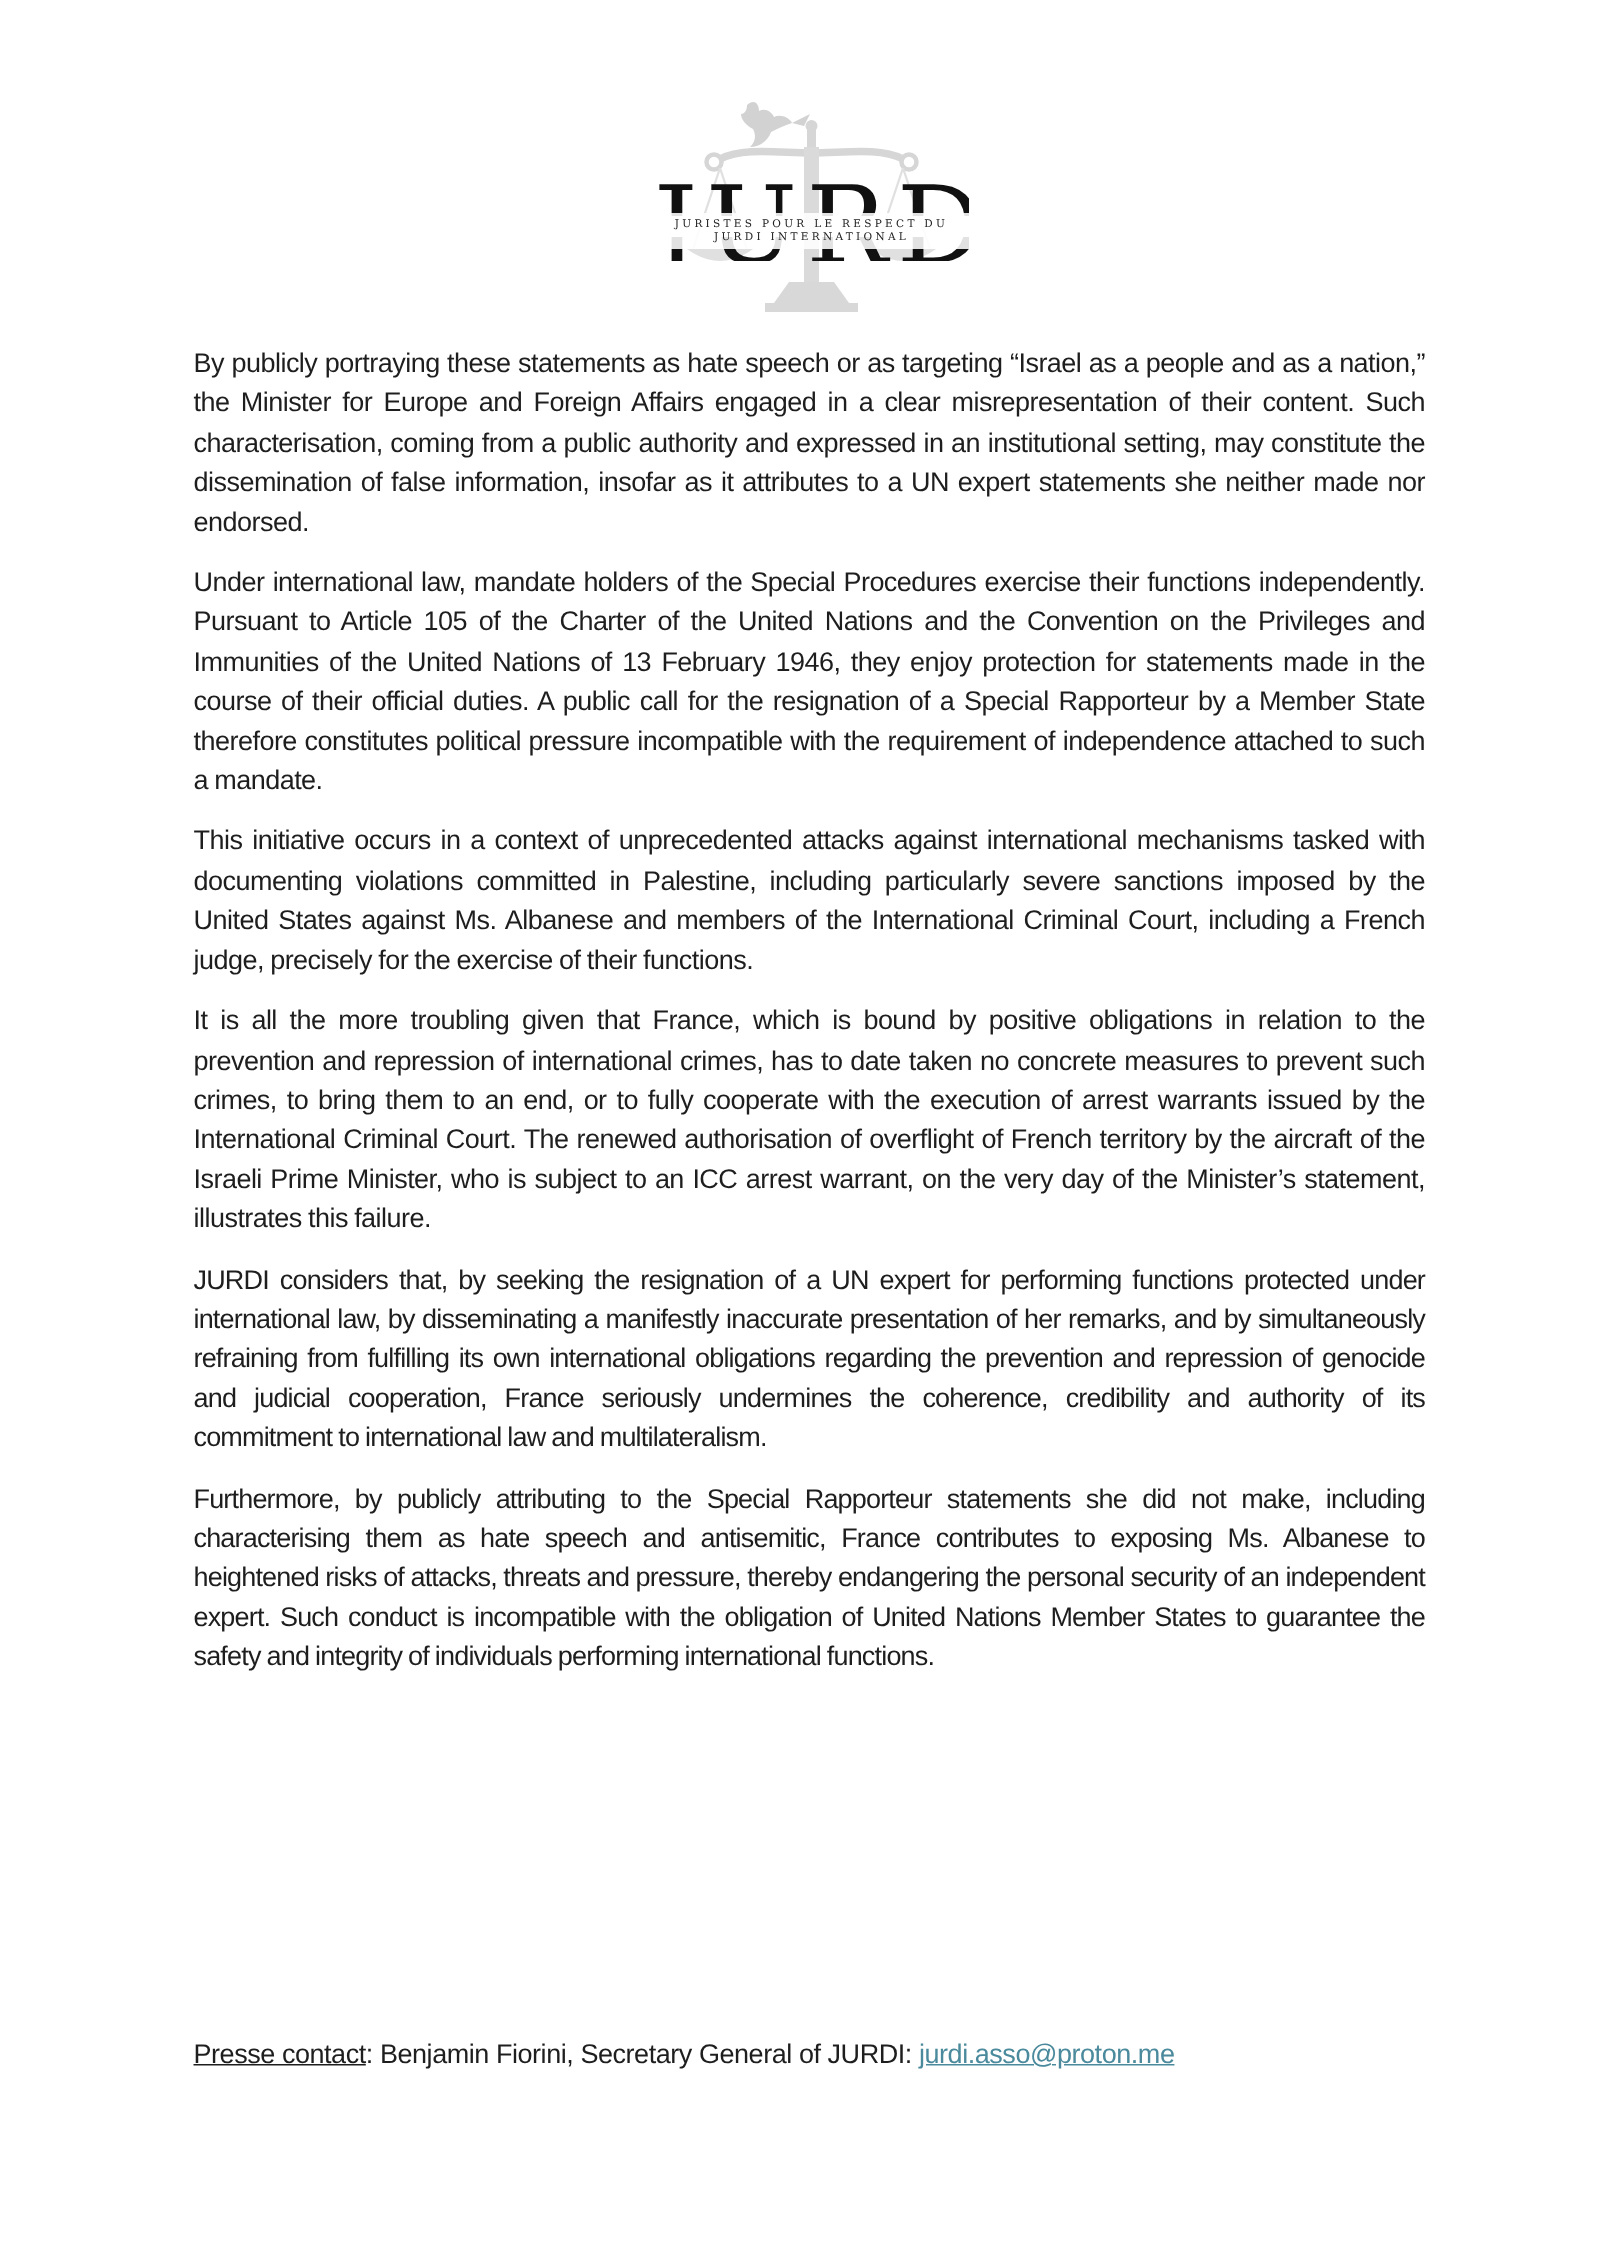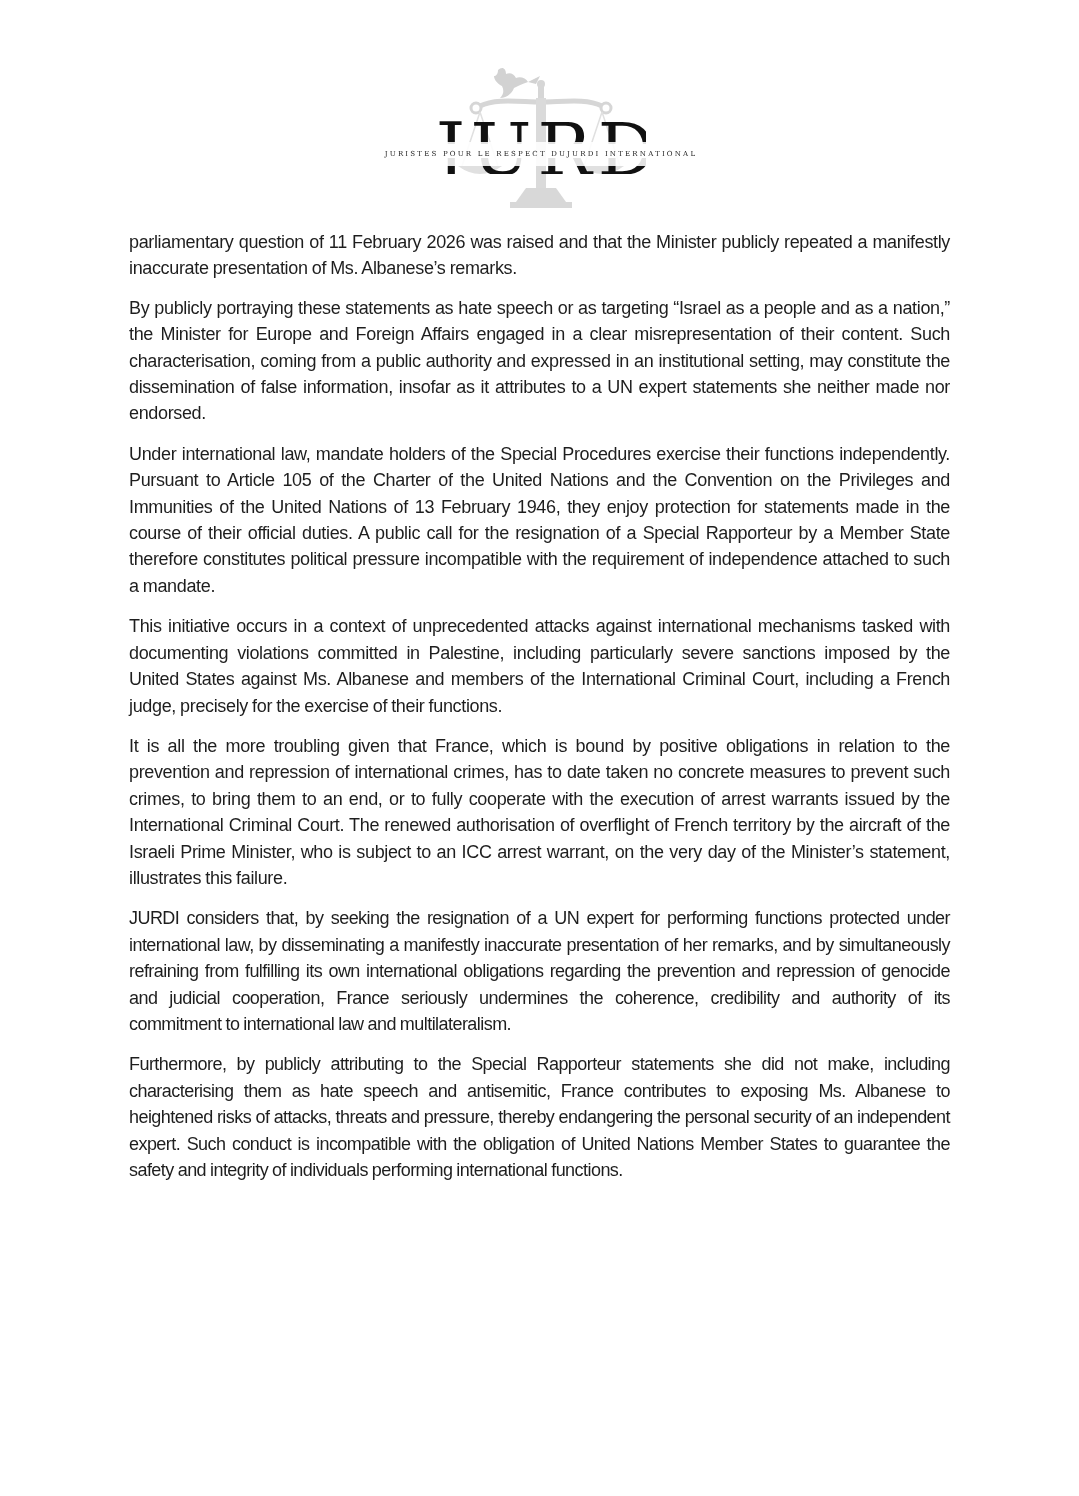--- a/index.html
+++ b/index.html
@@ -56,21 +56,21 @@
       clip-path: inset(44px 0 0 0);
     }
     .logo .band {
       position: absolute;
       left: 0;
       top: 80px;
       width: 210px;
       height: 24px;
       background: rgba(255,255,255,0.88);
       display: flex;
-      flex-direction: row;
+      flex-direction: column;
       align-items: center;
       justify-content: center;
       font-family: "DejaVu Serif", "Liberation Serif", serif;
       font-size: 7px;
       letter-spacing: 2.2px;
       color: #222;
       line-height: 9px;
       white-space: nowrap;
     }
 
@@ -146,23 +146,25 @@
     </svg>
     <div class="word top">JURDI</div>
     <div class="word bottom">JURDI</div>
     <div class="band">
       <span>JURISTES POUR LE RESPECT DU</span>
       <span>JURDI INTERNATIONAL</span>
     </div>
   </div>
 
   <div class="content">
-    <p class="p1">parliamentary question of 11 February 2026 was raised and that the Minister publicly repeated a manifestly inaccurate presentation of Ms. Albanese’s remarks.</p>
     <p>By publicly portraying these statements as hate speech or as targeting “Israel as a people and as a nation,” the Minister for Europe and Foreign Affairs engaged in a clear misrepresentation of their content. Such characterisation, coming from a public authority and expressed in an institutional setting, may constitute the dissemination of false information, insofar as it attributes to a UN expert statements she neither made nor endorsed.</p>
     <p>Under international law, mandate holders of the Special Procedures exercise their functions independently. Pursuant to Article 105 of the Charter of the United Nations and the Convention on the Privileges and Immunities of the United Nations of 13 February 1946, they enjoy protection for statements made in the course of their official duties. A public call for the resignation of a Special Rapporteur by a Member State therefore constitutes political pressure incompatible with the requirement of independence attached to such a mandate.</p>
     <p>This initiative occurs in a context of unprecedented attacks against international mechanisms tasked with documenting violations committed in Palestine, including particularly severe sanctions imposed by the United States against Ms. Albanese and members of the International Criminal Court, including a French judge, precisely for the exercise of their functions.</p>
     <p>It is all the more troubling given that France, which is bound by positive obligations in relation to the prevention and repression of international crimes, has to date taken no concrete measures to prevent such crimes, to bring them to an end, or to fully cooperate with the execution of arrest warrants issued by the International Criminal Court. The renewed authorisation of overflight of French territory by the aircraft of the Israeli Prime Minister, who is subject to an ICC arrest warrant, on the very day of the Minister’s statement, illustrates this failure.</p>
     <p class="bold">JURDI considers that, by seeking the resignation of a UN expert for performing functions protected under international law, by disseminating a manifestly inaccurate presentation of her remarks, and by simultaneously refraining from fulfilling its own international obligations regarding the prevention and repression of genocide and judicial cooperation, France seriously undermines the coherence, credibility and authority of its commitment to international law and multilateralism.</p>
     <p class="bold">Furthermore, by publicly attributing to the Special Rapporteur statements she did not make, including characterising them as hate speech and antisemitic, France contributes to exposing Ms. Albanese to heightened risks of attacks, threats and pressure, thereby endangering the personal security of an independent expert. Such conduct is incompatible with the obligation of United Nations Member States to guarantee the safety and integrity of individuals performing international functions.</p>
   </div>
 
+  <div class="contact">
+    <span class="label">Presse contact</span><span>: </span><span>Benjamin Fiorini, Secretary General of JURDI: </span><a class="email">jurdi.asso@proton.me</a>
+  </div>
 
 </div>
 
 </body></html>

